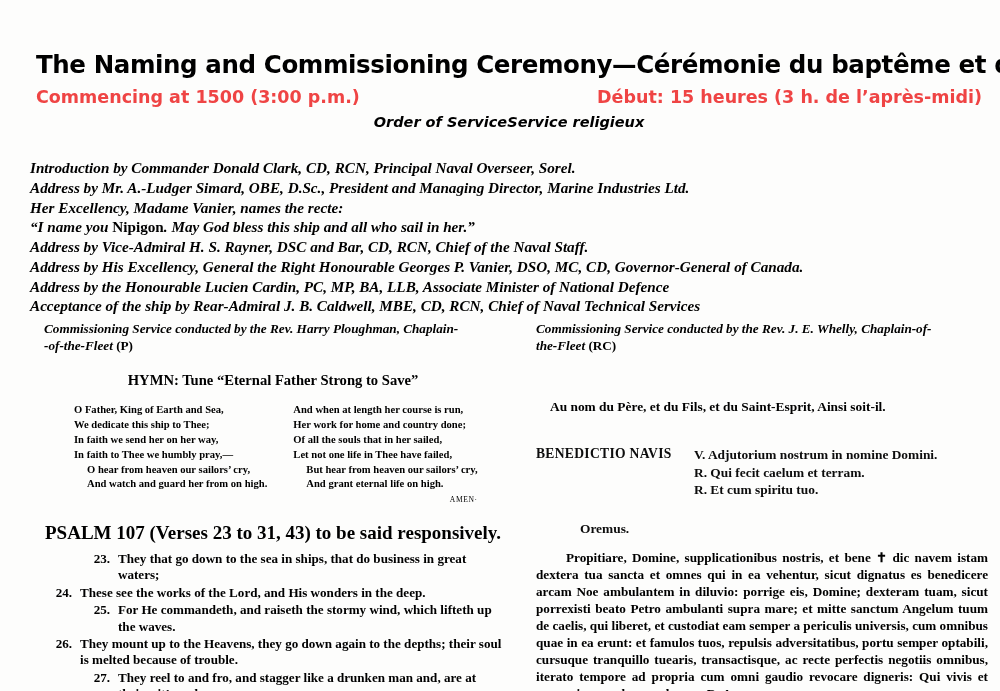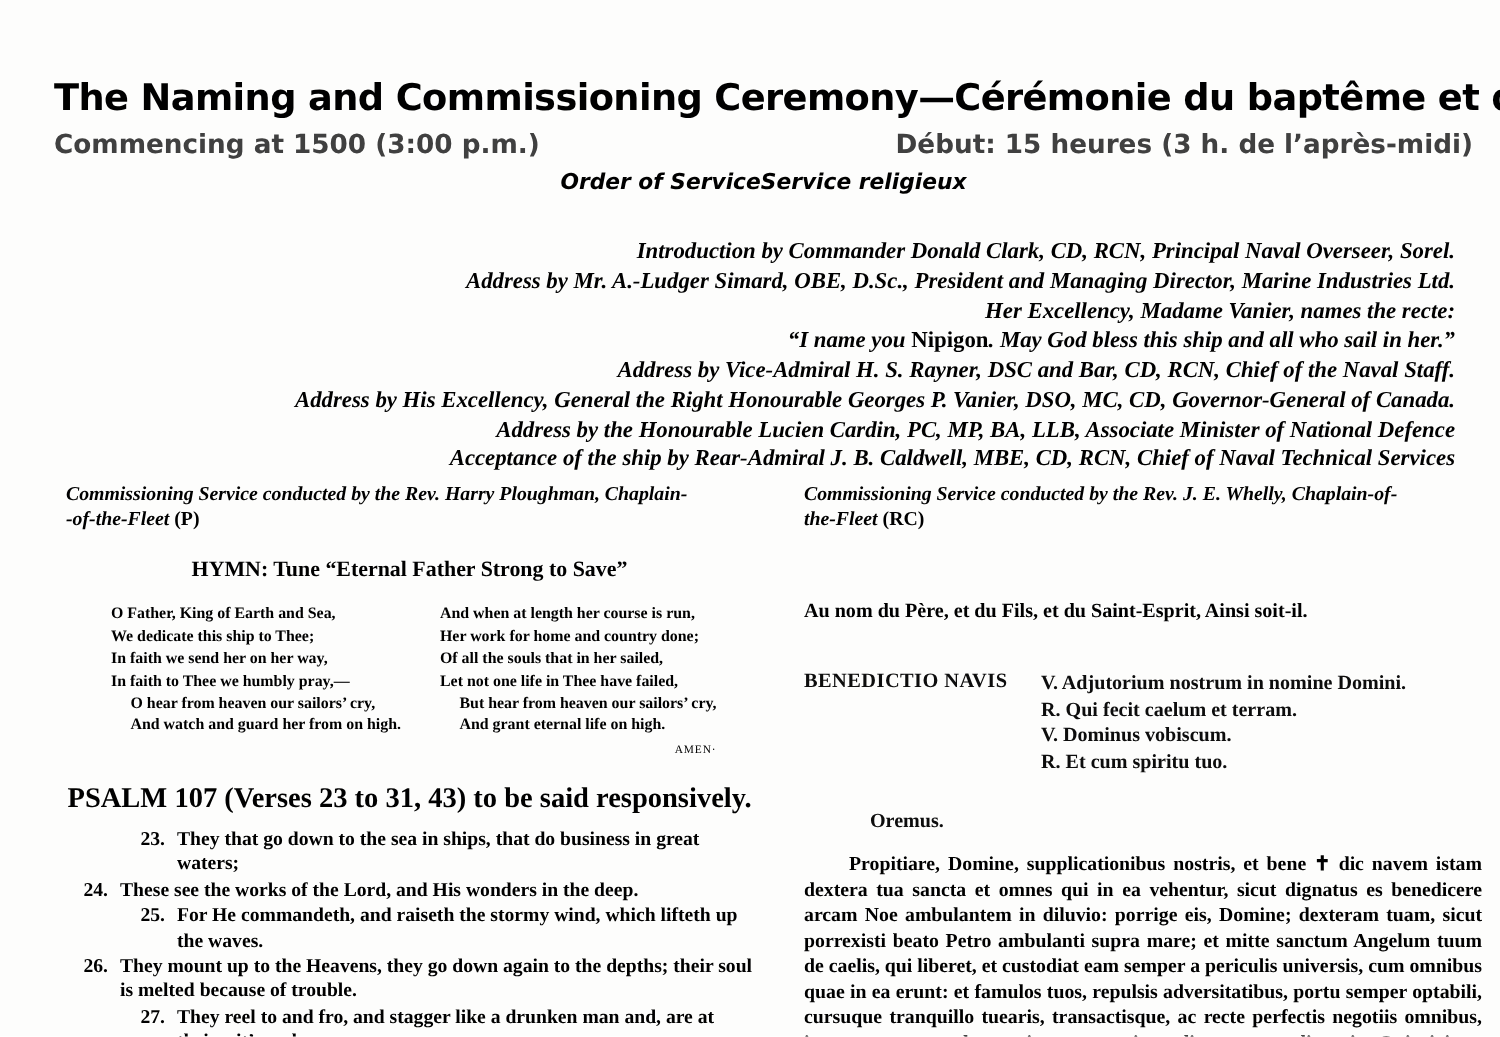--- a/index.html
+++ b/index.html
@@ -41,21 +41,21 @@
   .subhead-row {
     display: flex;
     justify-content: space-between;
     align-items: baseline;
     margin-top: 9px;
   }
   .subhead-left, .subhead-right {
     font-family: "DejaVu Sans", sans-serif;
     font-size: 17.5px;
     font-weight: 600;
-    color: #404040;
+    color: #ef4444;
     white-space: nowrap;
   }
   .servicerow {
     display: flex;
     justify-content: center;
     align-items: baseline;
     margin-top: 7px;
   }
   .service-left, .service-right {
     font-family: "DejaVu Sans", sans-serif;
@@ -65,21 +65,21 @@
     color: #000;
     white-space: nowrap;
   }
 
   
   .program {
     position: absolute;
     left: 30px;
     right: 30px;
     top: 158px;
-    text-align: right;
+    text-align: left;
   }
   .program-line {
     font-family: "Liberation Serif", serif;
     font-style: italic;
     font-weight: 700;
     font-size: 15.2px;
     line-height: 1.30;
     white-space: nowrap;
     color: #000;
   }
@@ -296,28 +296,27 @@
           <span class="ptext">They reel to and fro, and stagger like a drunken man and, are at their wit’s end.</span>
         </div>
 
       </div>
     </div>
 
     <div class="col col-right">
 
       <div class="conductor"><span>Commissioning Service conducted by the Rev. J. E. Whelly, Chaplain-of-</span><br><span>the-Fleet </span><span class="roman">(RC)</span></div>
 
-      <div class="rc-line" style="margin-top:44px;">Au nom du Père, et du Fils, et du Saint-Esprit, Ainsi soit-il.</div>
+      <div class="rc-line" style="margin-top:44px;margin-left:14px;">Au nom du Père, et du Fils, et du Saint-Esprit, Ainsi soit-il.</div>
 
       <div class="benedictio">
         <div class="ben-label">BENEDICTIO NAVIS</div>
         <div class="ben-lines">
           <div>V. Adjutorium nostrum in nomine Domini.</div>
           <div>R. Qui fecit caelum et terram.</div>
-          <div>V. Dominus vobiscum.</div>
           <div>R. Et cum spiritu tuo.</div>
         </div>
       </div>
 
       <div class="oremus">Oremus.</div>
 
       <div class="prayer">Propitiare, Domine, supplicationibus nostris, et bene ✝ dic navem istam dextera tua sancta et omnes qui in ea vehentur, sicut dignatus es benedicere arcam Noe ambulantem in diluvio: porrige eis, Domine; dexteram tuam, sicut porrexisti beato Petro ambulanti supra mare; et mitte sanctum Angelum tuum de caelis, qui liberet, et custodiat eam semper a periculis universis, cum omnibus quae in ea erunt: et famulos tuos, repulsis adversitatibus, portu semper optabili, cursuque tranquillo tuearis, transactisque, ac recte perfectis negotiis omnibus, iterato tempore ad propria cum omni gaudio revocare digneris: Qui vivis et regnas in saecula saeculorum. R. Amen.</div>
     </div>
   </div>
 </div>

